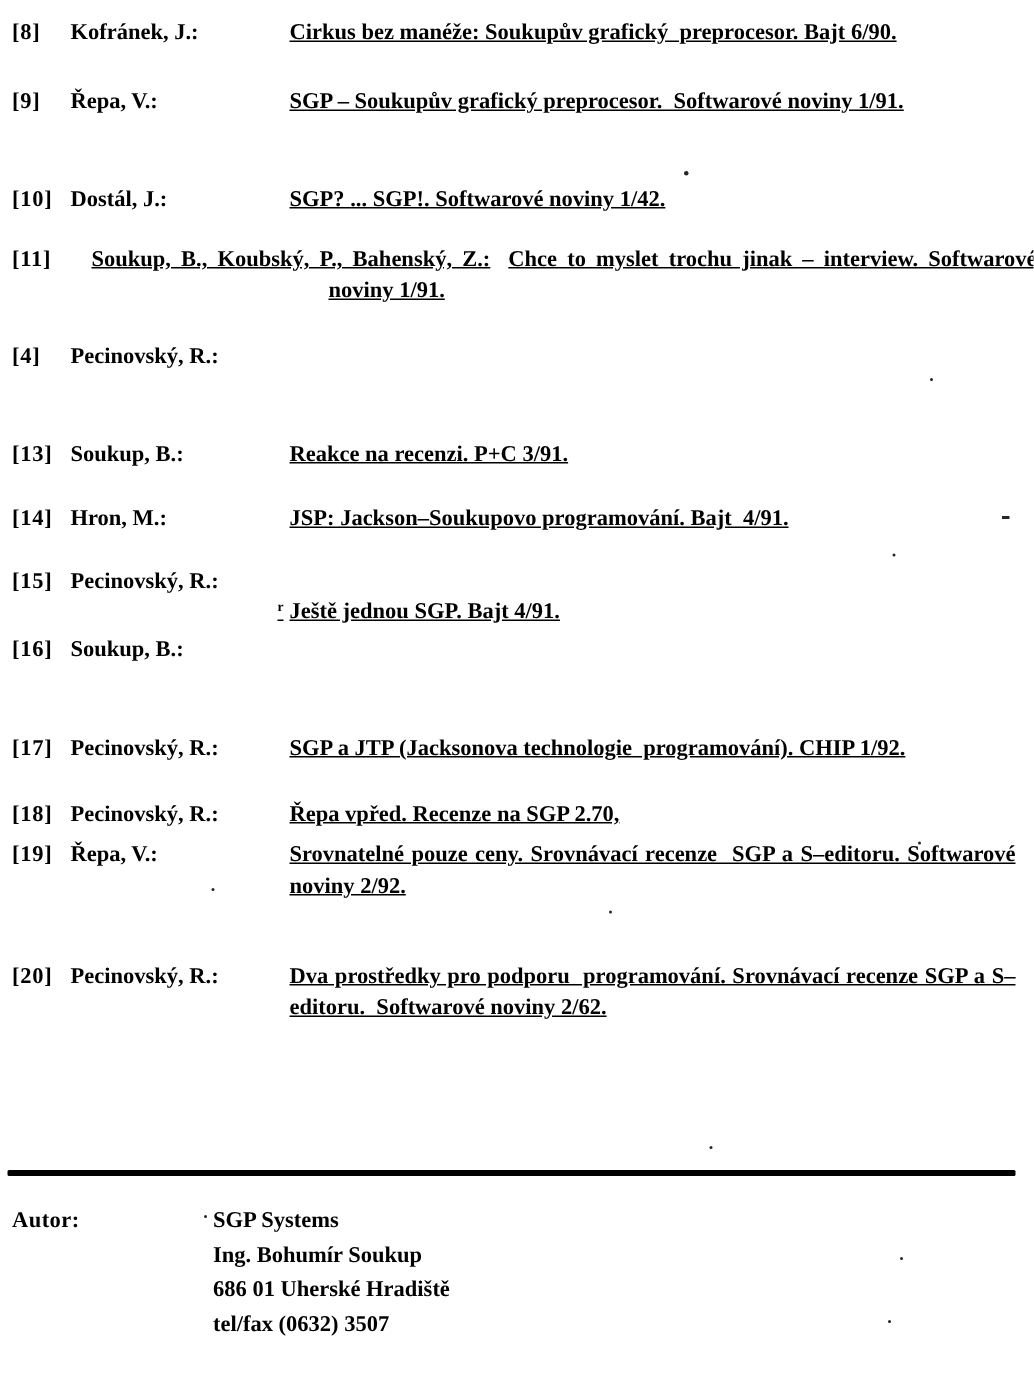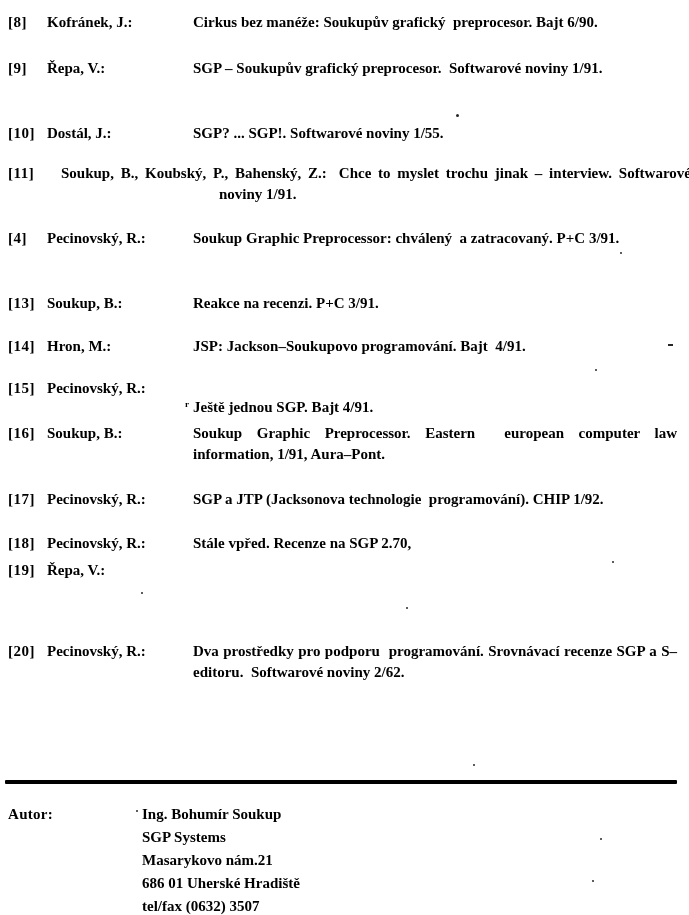--- a/index.html
+++ b/index.html
@@ -14,20 +14,21 @@
   .page{position:absolute;inset:0;}
   .ref{
     position:absolute;left:0;right:0;
     font-size:15px;font-weight:bold;line-height:21px;
   }
   .num{position:absolute;left:8px;top:0;letter-spacing:.5px;}
   .auth{position:absolute;left:47px;top:0;text-align:right;}
   .txt{
     margin-left:193px;width:484px;
     text-align:justify;
+    text-decoration:underline;
   }
   
   .txt.hang{
     margin-left:61px;width:630px;
     padding-left:158px;text-indent:-158px;
     box-sizing:border-box;
   }
   .gap{display:inline-block;width:12px;}
   
   .txt.t15{margin-left:185px;width:492px;margin-top:16px;}
@@ -62,32 +63,31 @@
 
     <div class="ref" style="top:58px">
       <span class="num">[9]</span>
       <span class="auth">Řepa, V.:</span>
       <div class="txt">SGP – Soukupův grafický preprocesor.&nbsp; Softwarové noviny 1/91.</div>
     </div>
 
     <div class="ref" style="top:123px">
       <span class="num">[10]</span>
       <span class="auth">Dostál, J.:</span>
-      <div class="txt">SGP? ... SGP!. Softwarové noviny 1/55.</div>
+      <div class="txt">SGP? ... SGP!. Softwarové noviny 1/42.</div>
     </div>
 
     <div class="ref" style="top:163px">
       <span class="num">[11]</span>
       <div class="txt hang"><span>Soukup, B., Koubský, P., Bahenský, Z.:</span><span class="gap"></span><span>Chce to myslet trochu jinak – interview. Softwarové noviny 1/91.</span></div>
     </div>
 
     <div class="ref" style="top:228px">
       <span class="num">[4]</span>
       <span class="auth">Pecinovský, R.:</span>
-      <div class="txt">Soukup Graphic Preprocessor: chválený&nbsp; a zatracovaný. P+C 3/91.</div>
     </div>
 
     <div class="ref" style="top:293px">
       <span class="num">[13]</span>
       <span class="auth">Soukup, B.:</span>
       <div class="txt">Reakce na recenzi. P+C 3/91.</div>
     </div>
 
     <div class="ref" style="top:336px">
       <span class="num">[14]</span>
@@ -97,56 +97,55 @@
 
     <div class="ref" style="top:378px">
       <span class="num">[15]</span>
       <span class="auth">Pecinovský, R.:</span>
       <div class="txt t15"><span class="artifact">r</span><span>Ještě jednou SGP. Bajt 4/91.</span></div>
     </div>
 
     <div class="ref" style="top:423px">
       <span class="num">[16]</span>
       <span class="auth">Soukup, B.:</span>
-      <div class="txt">Soukup Graphic Preprocessor. Eastern&nbsp; european computer law information, 1/91, Aura–Pont.</div>
     </div>
 
     <div class="ref" style="top:489px">
       <span class="num">[17]</span>
       <span class="auth">Pecinovský, R.:</span>
       <div class="txt">SGP a JTP (Jacksonova technologie&nbsp; programování). CHIP 1/92.</div>
     </div>
 
     <div class="ref" style="top:533px">
       <span class="num">[18]</span>
       <span class="auth">Pecinovský, R.:</span>
-      <div class="txt">Stále vpřed. Recenze na SGP 2.70,</div>
+      <div class="txt">Řepa vpřed. Recenze na SGP 2.70,</div>
     </div>
 
     <div class="ref" style="top:560px">
       <span class="num">[19]</span>
       <span class="auth">Řepa, V.:</span>
+      <div class="txt">Srovnatelné pouze ceny. Srovnávací recenze&nbsp; SGP a S–editoru. Softwarové noviny 2/92.</div>
     </div>
 
     <div class="ref" style="top:641px">
       <span class="num">[20]</span>
       <span class="auth">Pecinovský, R.:</span>
       <div class="txt">Dva prostředky pro podporu&nbsp; programování. Srovnávací recenze SGP a S–editoru.&nbsp; Softwarové noviny 2/62.</div>
     </div>
 
   </div>
 
   <div class="rule"></div>
 
   <div class="autor-block">
     <span class="autor-label">Autor:</span>
     <div class="addr">
+      <div>SGP Systems</div>
       <div>Ing. Bohumír Soukup</div>
-      <div>SGP Systems</div>
-      <div>Masarykovo nám.21</div>
       <div>686 01 Uherské Hradiště</div>
       <div>tel/fax (0632) 3507</div>
     </div>
   </div>
 
   <div class="noise" style="left:456px;top:114px;width:3px;height:3px"></div>
   <div class="noise" style="left:620px;top:252px;width:2px;height:2px"></div>
   <div class="noise" style="left:668px;top:344px;width:5px;height:2px;border-radius:0"></div>
   <div class="noise" style="left:595px;top:369px;width:2px;height:2px"></div>
   <div class="noise" style="left:612px;top:561px;width:2px;height:2px"></div>

